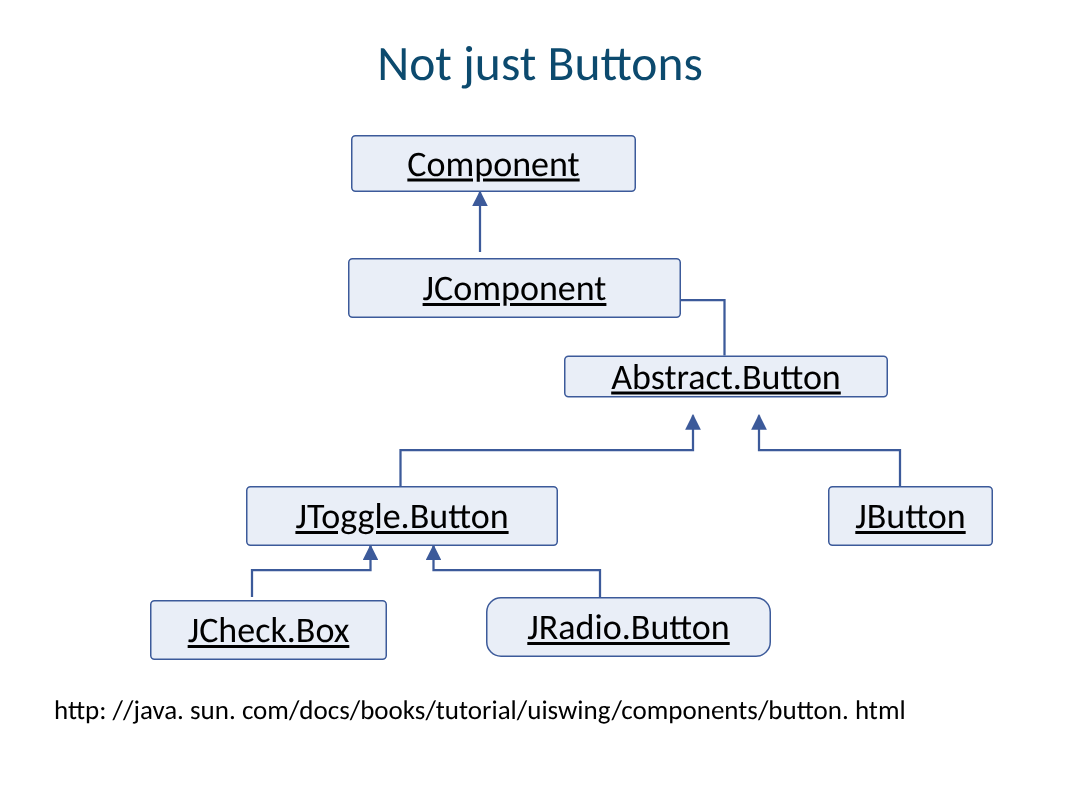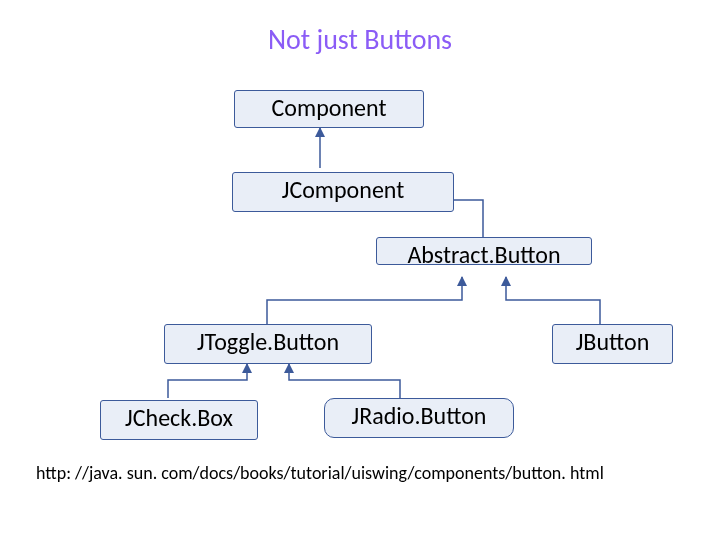--- a/index.html
+++ b/index.html
@@ -11,33 +11,35 @@
     font-family: Calibri, "Segoe UI", Arial, sans-serif;
     position: relative;
     overflow: hidden;
   }
   .title {
     position: absolute;
     top: 22px;
     left: 0;
     width: 720px;
     text-align: center;
-    font-size: 28px;
-    color: #8b5cf6;
+    font-size: 33px;
+    color: #0c4a6e;
   }
   .node {
     position: absolute;
     background: #e9eef7;
     border: 1.5px solid #3c5a9a;
     border-radius: 3px;
     display: flex;
+    align-items: center;
     justify-content: center;
     font-size: 24px;
     color: #000;
     padding: 2px 6px;
+    text-decoration: underline;
   }
   .url {
     position: absolute;
     left: 36px;
     bottom: 56px;
     font-size: 18px;
     color: #000;
   }
   svg.connectors {
     position: absolute;
@@ -82,21 +84,21 @@
 </div>
 
 <div class="node" style="left:376px; top:237px; width:216px; height:28px;">
   <span>Abstract.Button</span>
 </div>
 
 <div class="node" style="left:164px; top:324px; width:208px; height:40px;">
   <span>JToggle.Button</span>
 </div>
 
-<div class="node" style="left:552px; top:324px; width:121px; height:40px;">
+<div class="node" style="left:552px; top:324px; width:110px; height:40px;">
   <span>JButton</span>
 </div>
 
 <div class="node" style="left:100px; top:400px; width:158px; height:40px;">
   <span>JCheck.Box</span>
 </div>
 
 <div class="node" style="left:324px; top:398px; width:190px; height:40px;border-radius:10px;">
   <span>JRadio.Button</span>
 </div>

